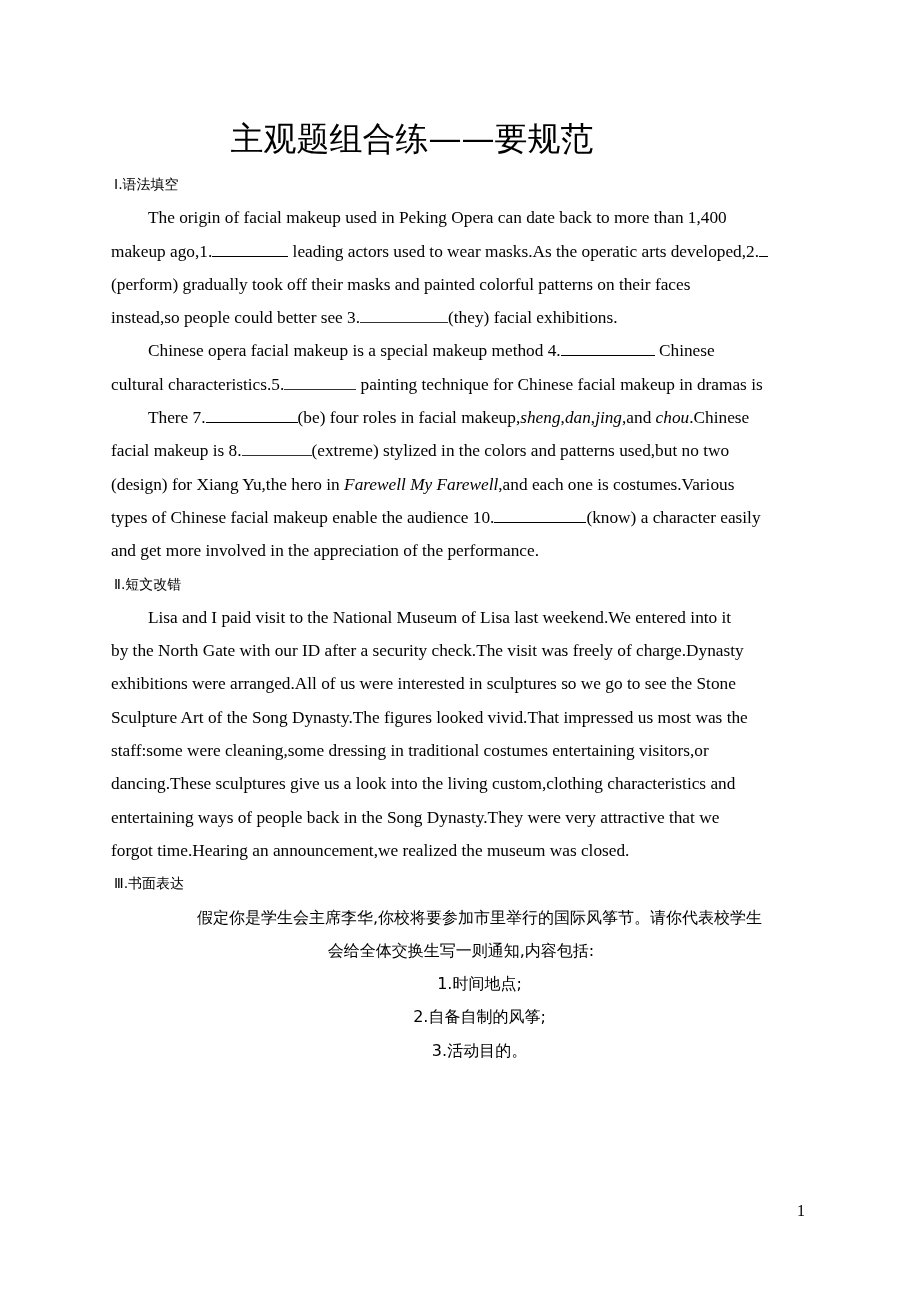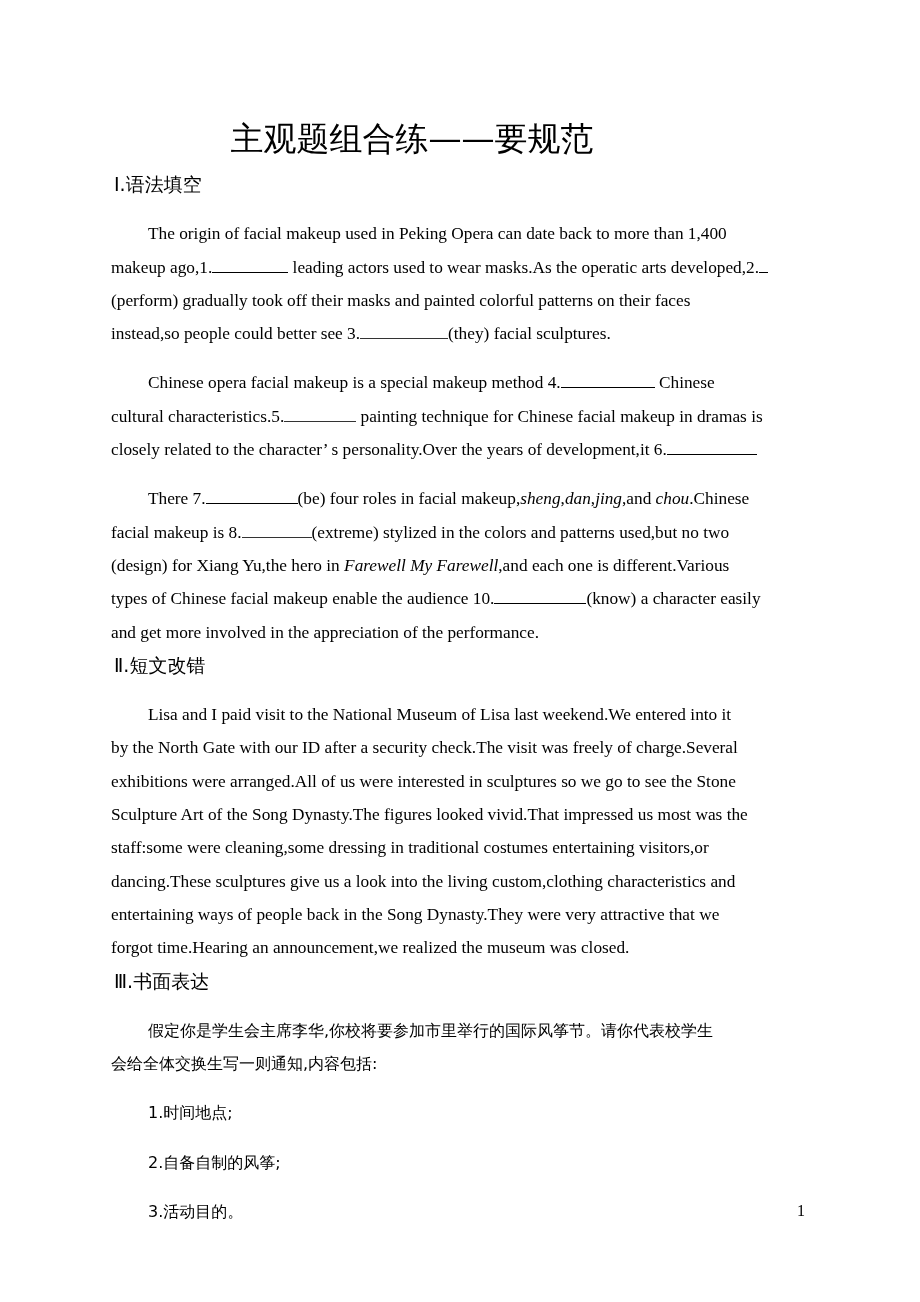--- a/index.html
+++ b/index.html
@@ -37,47 +37,47 @@
     .content {
       position: absolute;
       left: 111px;
       top: 168px;
       width: 700px;
       font-size: 17.3px;
       line-height: 33.3px;
     }
     .section-heading {
       font-family: "DejaVu Sans", "Liberation Sans", sans-serif;
-      font-size: 19px;
+      font-size: 14px;
       height: 33.3px;
       line-height: 33.3px;
       margin-left: 3px;
     }
     .line {
       white-space: nowrap;
       height: 33.3px;
     }
     .indent {
       padding-left: 37px;
-      margin-top: 16px;
     }
     .blank {
       display: inline-block;
       border-bottom: 1.4px solid #000;
       height: 14px;
       vertical-align: baseline;
     }
     .blank.thin {
       border-bottom-width: 1px;
       border-bottom-color: #333;
     }
     i { }
     .cjk {
       font-family: "DejaVu Sans", "Liberation Sans", sans-serif;
       font-size: 16px;
+      text-align: center;
     }
     .page-number {
       position: absolute;
       left: 797px;
       top: 1202px;
       font-family: "Liberation Serif", serif;
       font-size: 16px;
     }
   </style>
 </head>
@@ -91,57 +91,54 @@
 
     <div class="section-heading">Ⅰ.语法填空</div>
 
     <div>
       <div class="line indent">The origin of facial makeup used in Peking Opera can date back to more than 1,400</div>
       <div class="line">
         <span>makeup ago,1.</span><span class="blank" style="width:76px"></span><span> leading actors used to wear masks.As the operatic arts developed,2.</span><span class="blank" style="width:9px"></span>
       </div>
       <div class="line">(perform) gradually took off their masks and painted colorful patterns on their faces</div>
       <div class="line">
-        <span>instead,so people could better see 3.</span><span class="blank thin" style="width:88px"></span><span>(they) facial sculptures.</span>
+        <span>instead,so people could better see 3.</span><span class="blank thin" style="width:88px"></span><span>(they) facial exhibitions.</span>
       </div>
     </div>
 
     <div>
       <div class="line indent">
         <span>Chinese opera facial makeup is a special makeup method 4.</span><span class="blank" style="width:94px"></span><span> Chinese</span>
       </div>
       <div class="line">
         <span>cultural characteristics.5.</span><span class="blank thin" style="width:72px"></span><span> painting technique for Chinese facial makeup in dramas is</span>
-      </div>
-      <div class="line">
-        <span>closely related to the character’ s personality.Over the years of development,it 6.</span><span class="blank" style="width:90px"></span>
       </div>
     </div>
 
     <div>
       <div class="line indent">
         <span>There 7.</span><span class="blank" style="width:92px"></span><span>(be) four roles in facial makeup,</span><i>sheng</i><span>,</span><i>dan</i><span>,</span><i>jing</i><span>,and </span><i>chou</i><span>.Chinese</span>
       </div>
       <div class="line">
         <span>facial makeup is 8.</span><span class="blank thin" style="width:70px"></span><span>(extreme) stylized in the colors and patterns used,but no two</span>
       </div>
       <div class="line">
-        <span>(design) for Xiang Yu,the hero in </span><i>Farewell My Farewell</i><span>,and each one is different.Various</span>
+        <span>(design) for Xiang Yu,the hero in </span><i>Farewell My Farewell</i><span>,and each one is costumes.Various</span>
       </div>
       <div class="line">
         <span>types of Chinese facial makeup enable the audience 10.</span><span class="blank" style="width:92px"></span><span>(know) a character easily</span>
       </div>
       <div class="line">and get more involved in the appreciation of the performance.</div>
     </div>
 
     <div class="section-heading">Ⅱ.短文改错</div>
 
     <div>
       <div class="line indent">Lisa and I paid visit to the National Museum of Lisa last weekend.We entered into it</div>
-      <div class="line">by the North Gate with our ID after a security check.The visit was freely of charge.Several</div>
+      <div class="line">by the North Gate with our ID after a security check.The visit was freely of charge.Dynasty</div>
       <div class="line">exhibitions were arranged.All of us were interested in sculptures so we go to see the Stone</div>
       <div class="line">Sculpture Art of the Song Dynasty.The figures looked vivid.That impressed us most was the</div>
       <div class="line">staff:some were cleaning,some dressing in traditional costumes entertaining visitors,or</div>
       <div class="line">dancing.These sculptures give us a look into the living custom,clothing characteristics and</div>
       <div class="line">entertaining ways of people back in the Song Dynasty.They were very attractive that we</div>
       <div class="line">forgot time.Hearing an announcement,we realized the museum was closed.</div>
     </div>
 
     <div class="section-heading">Ⅲ.书面表达</div>
 

